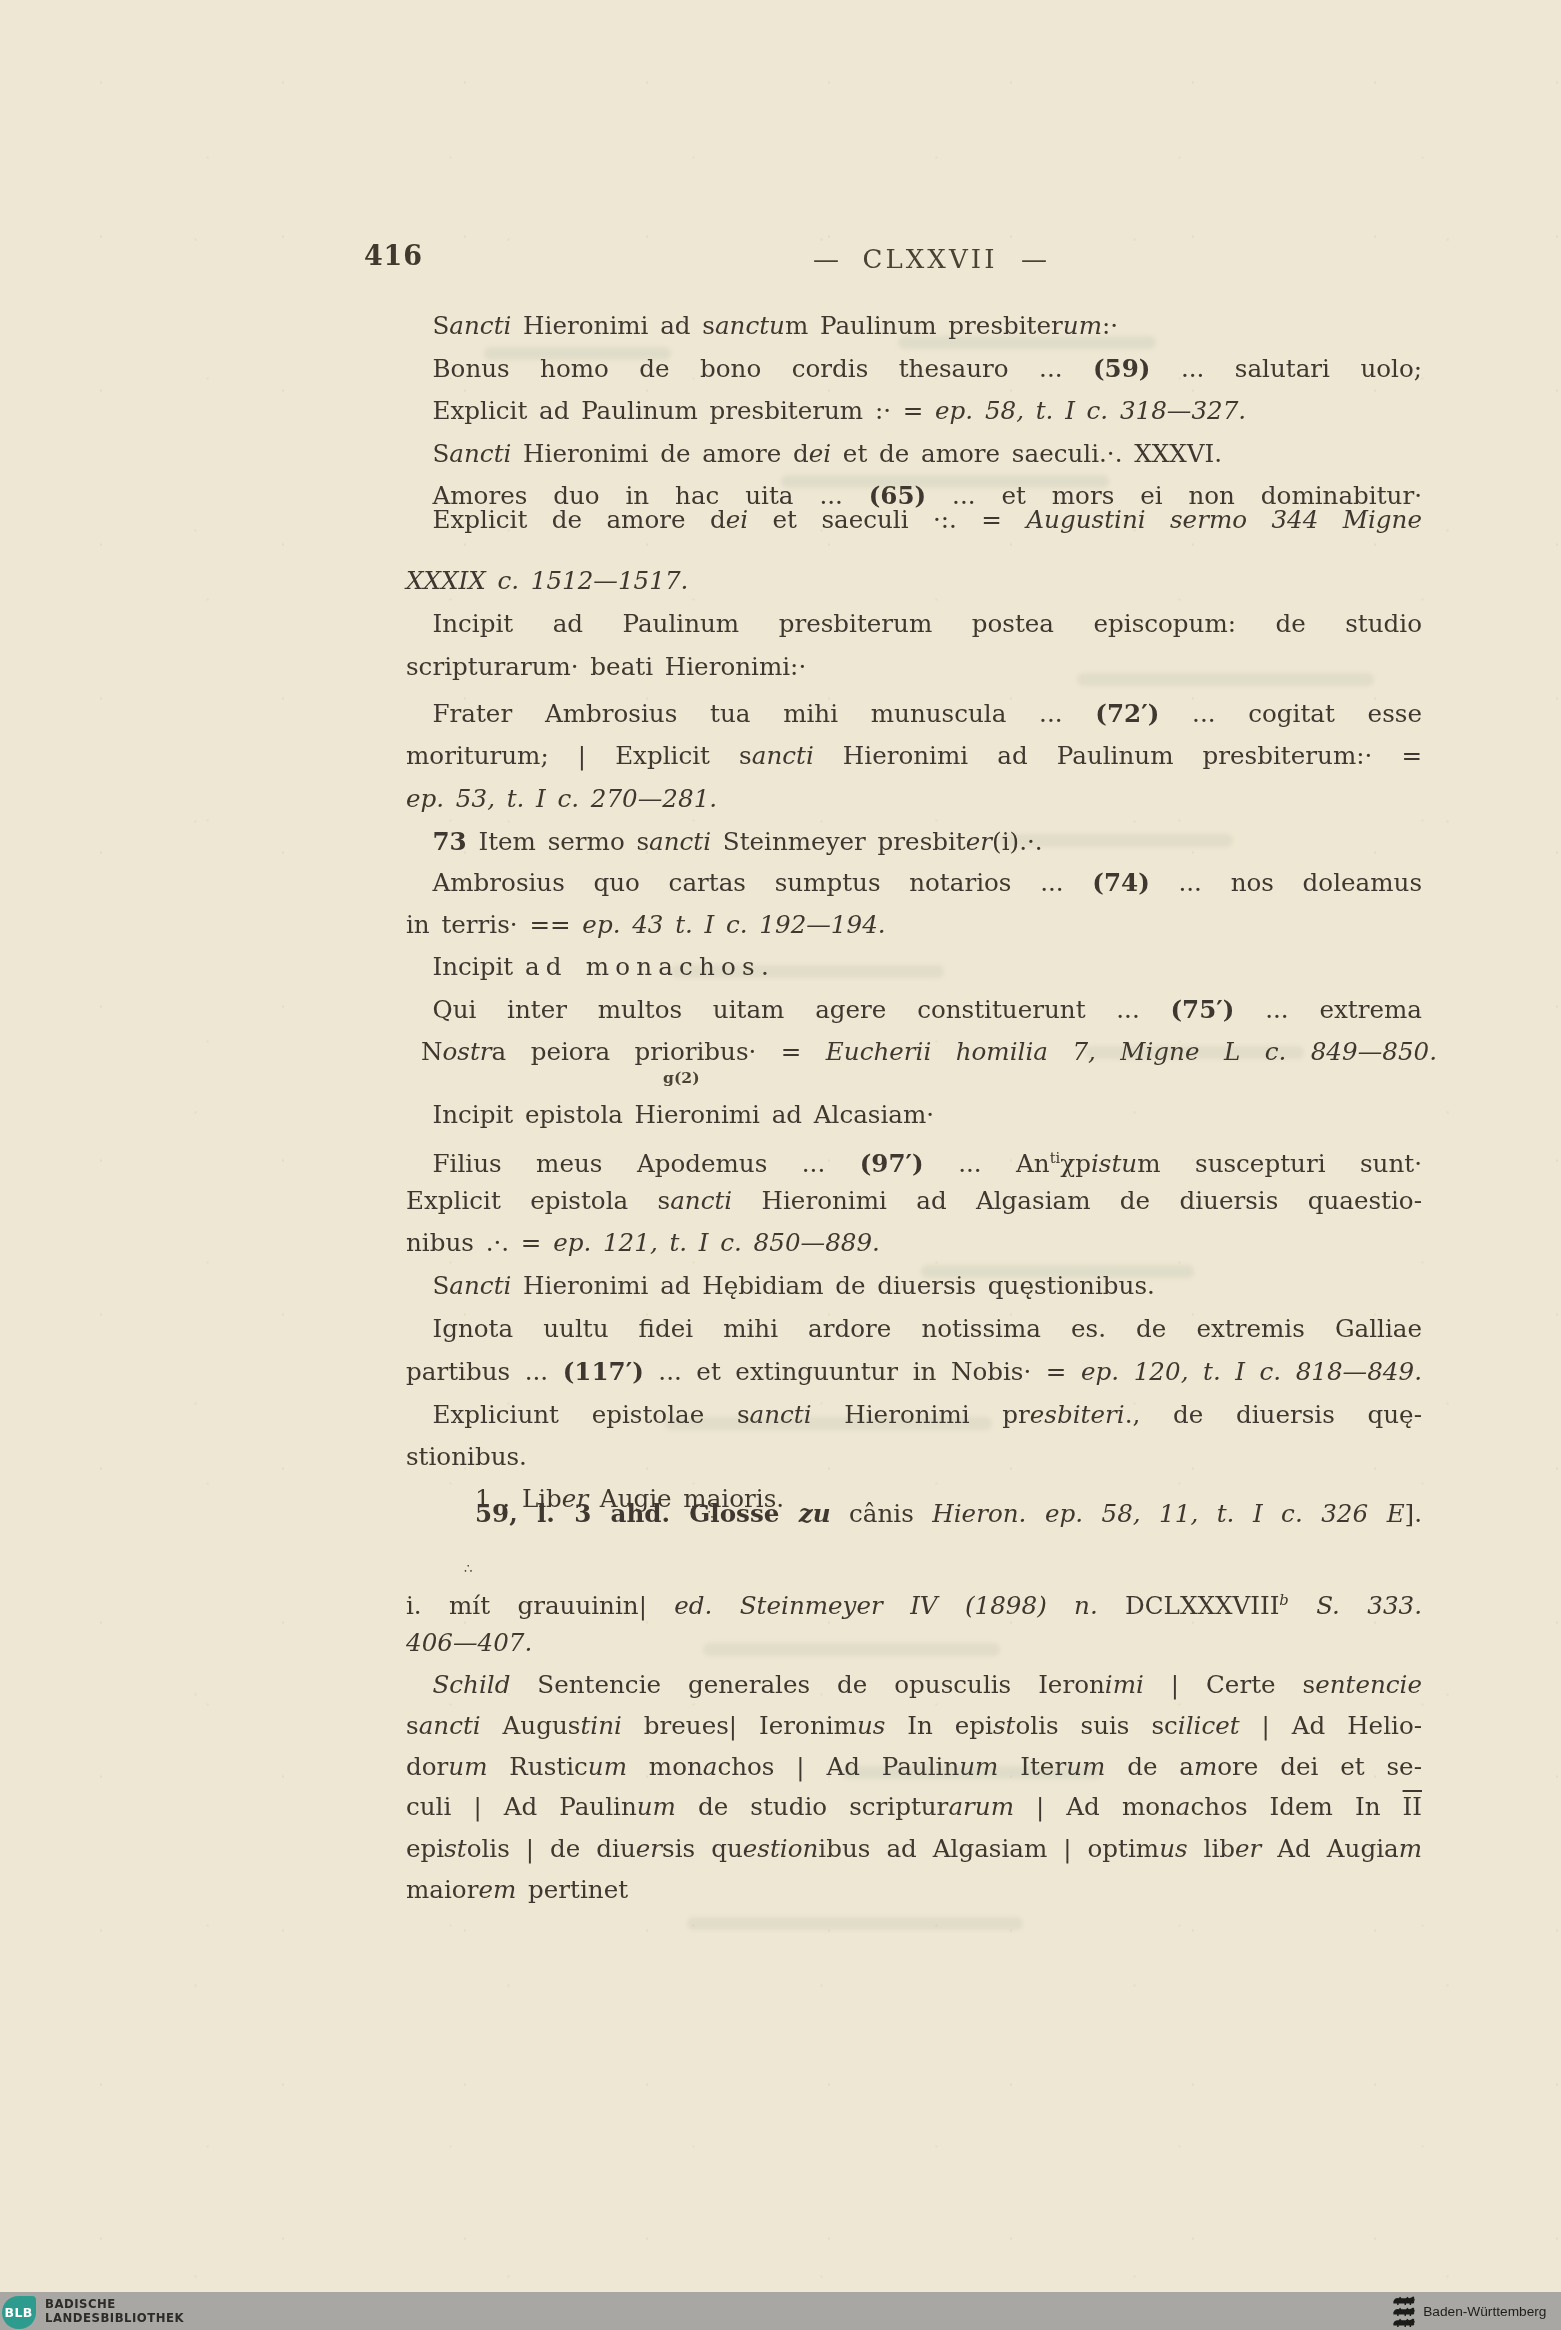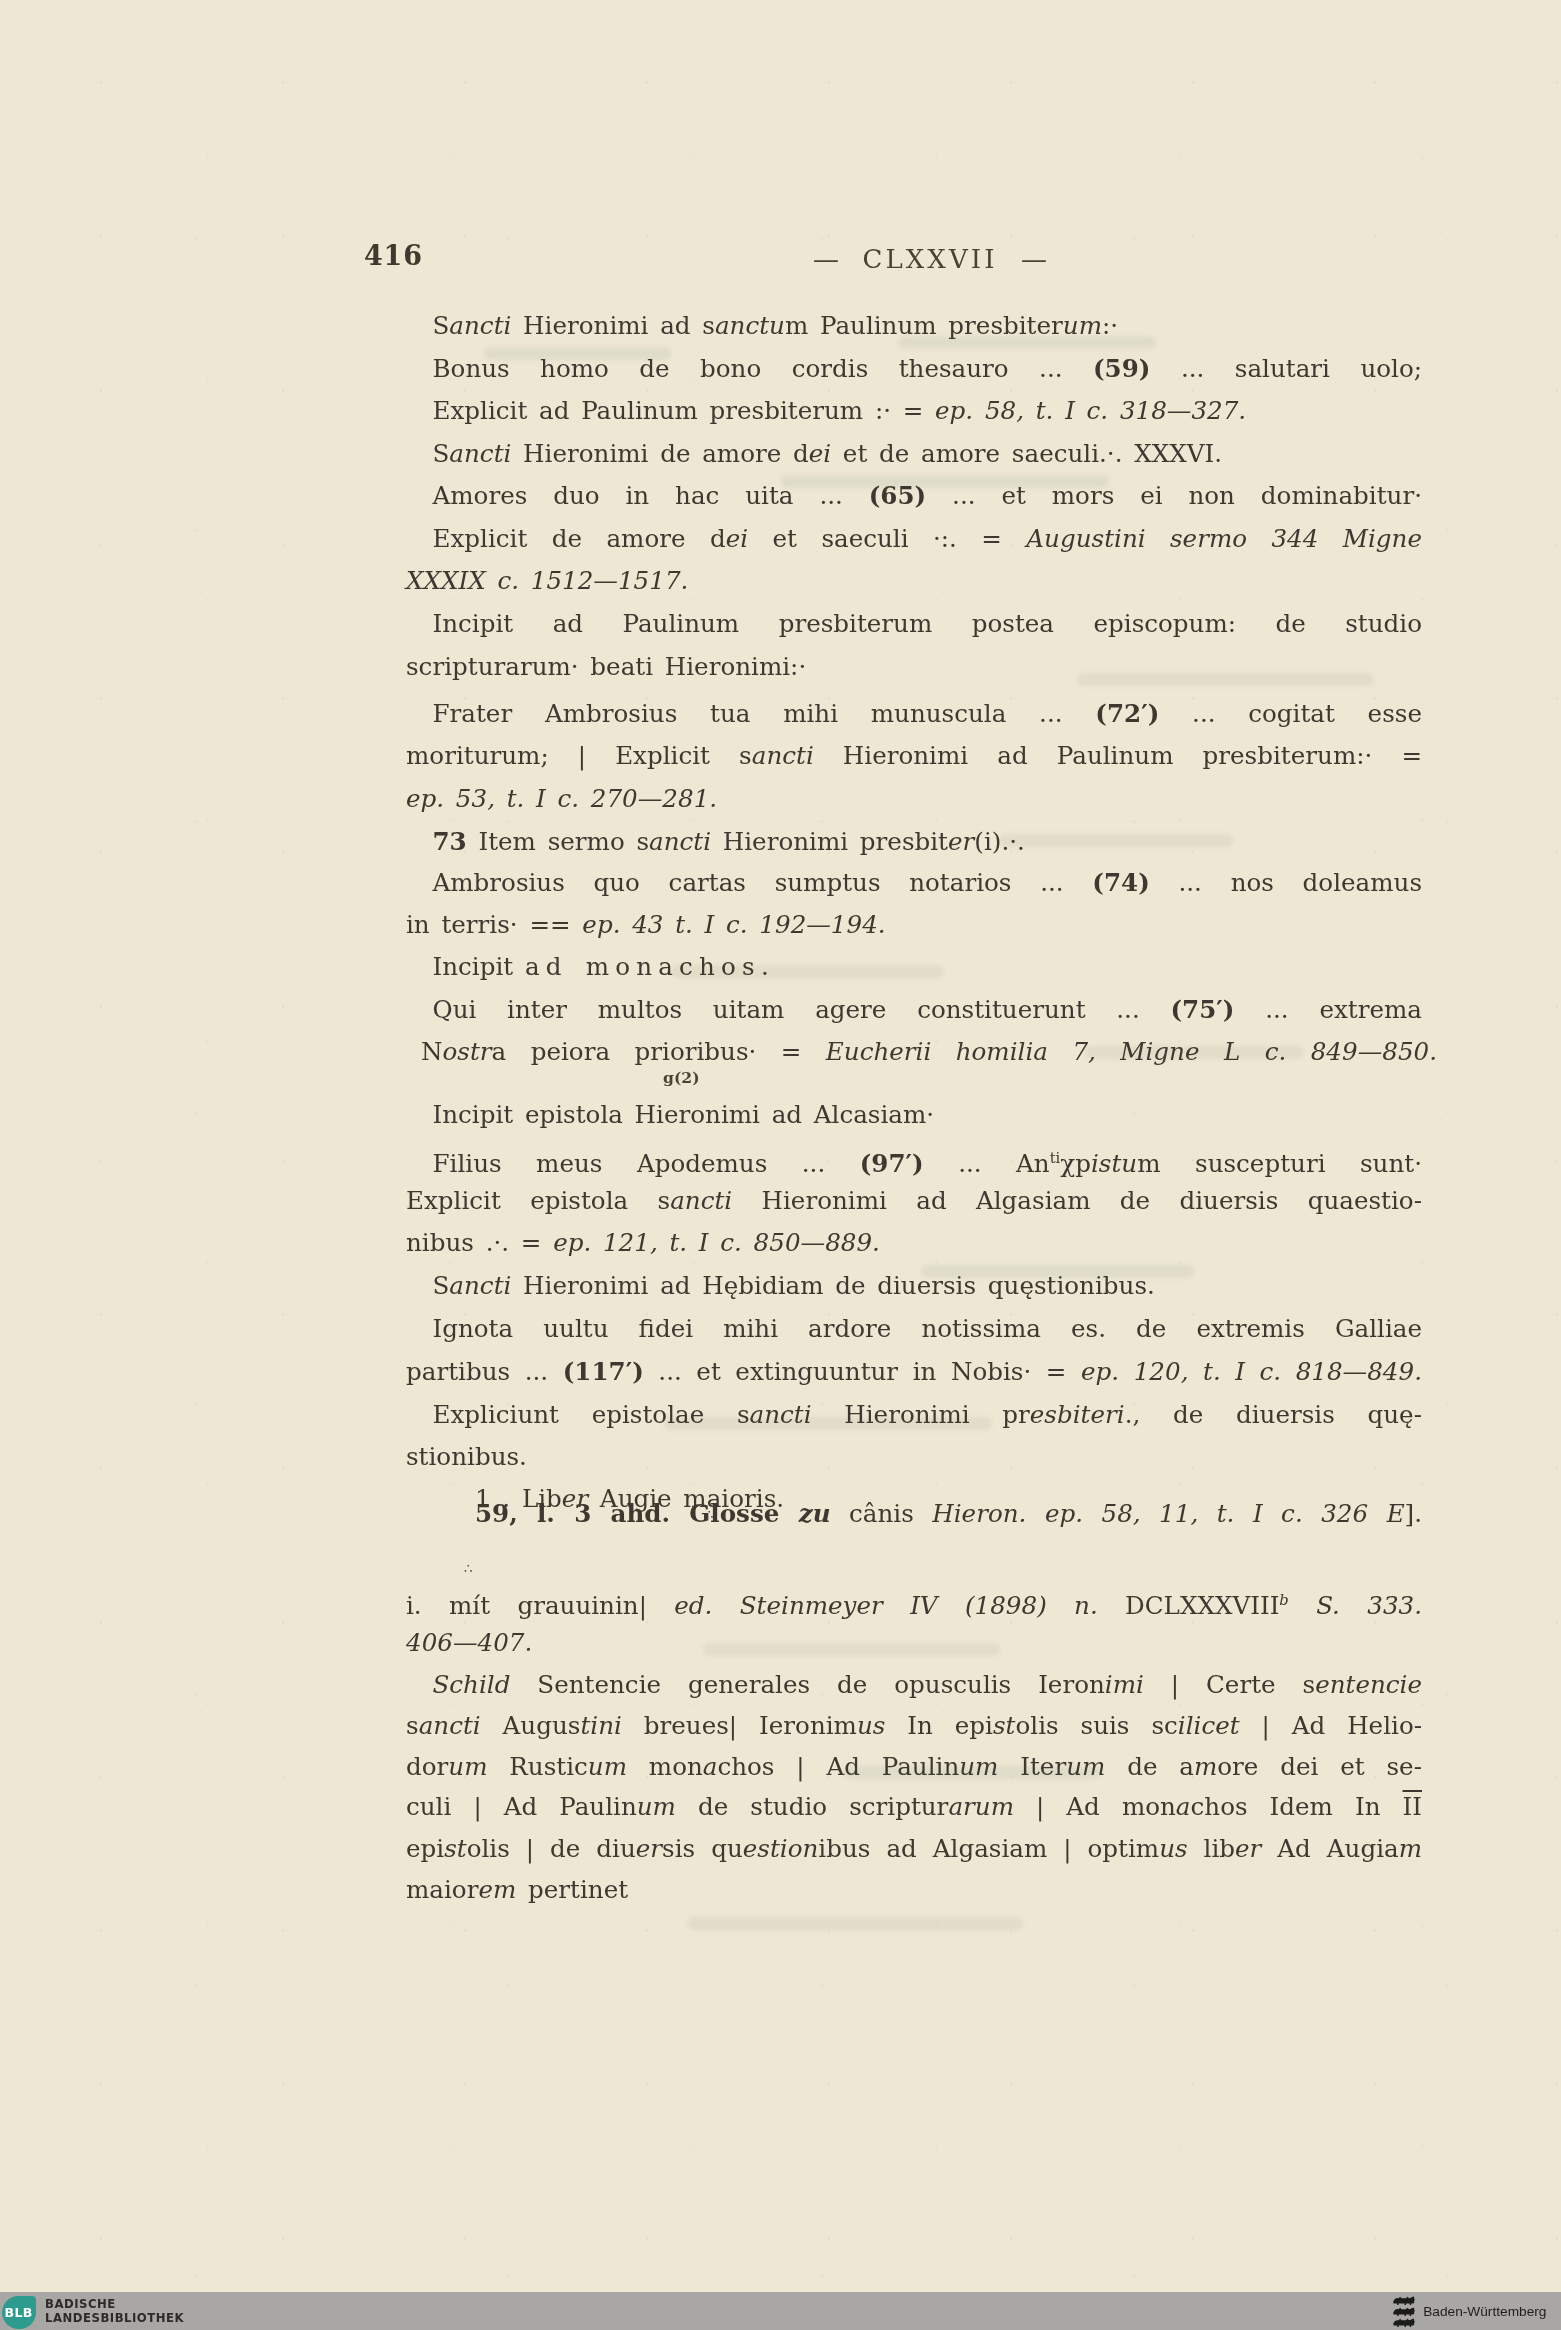--- a/index.html
+++ b/index.html
@@ -67,28 +67,28 @@
     <span class="rh-title">CLXXVII</span>
     <span>—</span>
   </div>
 
   <div id="text-layer">
       <div class="tl left" style="top: 312px; text-indent: 26.5px;"><span class="s-r">S</span><span class="s-i">ancti</span><span class="s-r"> Hieronimi ad s</span><span class="s-i">anctu</span><span class="s-r">m Paulinum presbiter</span><span class="s-i">um</span><span class="s-r">:·</span></div>
       <div class="tl just" style="top: 355px; text-indent: 26.5px;"><span class="s-r">Bonus homo de bono cordis thesauro ... </span><span class="s-b">(59)</span><span class="s-r"> ... salutari uolo;</span></div>
       <div class="tl left" style="top: 397px; text-indent: 26.5px;"><span class="s-r">Explicit ad Paulinum presbiterum :· = </span><span class="s-i">ep. 58, t. I c. 318—327.</span></div>
       <div class="tl left" style="top: 440px; text-indent: 26.5px;"><span class="s-r">S</span><span class="s-i">ancti</span><span class="s-r"> Hieronimi de amore d</span><span class="s-i">ei</span><span class="s-r"> et de amore saeculi.·. XXXVI.</span></div>
       <div class="tl just" style="top: 482px; text-indent: 26.5px;"><span class="s-r">Amores duo in hac uita ... </span><span class="s-b">(65)</span><span class="s-r"> ... et mors ei non dominabitur·</span></div>
-      <div class="tl just" style="top: 525px; text-indent: 26.5px;"><span class="s-r">Explicit de amore d</span><span class="s-i">ei</span><span class="s-r"> et saeculi ·:. = </span><span class="s-i">Augustini sermo 344 Migne</span></div>
+      <div class="tl just" style="top: 506px; text-indent: 26.5px;"><span class="s-r">Explicit de amore d</span><span class="s-i">ei</span><span class="s-r"> et saeculi ·:. = </span><span class="s-i">Augustini sermo 344 Migne</span></div>
       <div class="tl left" style="top: 567px; text-indent: 0px;"><span class="s-i">XXXIX c. 1512—1517.</span></div>
       <div class="tl just" style="top: 610px; text-indent: 26.5px;"><span class="s-r">Incipit ad Paulinum presbiterum postea episcopum: de studio</span></div>
       <div class="tl left" style="top: 653px; text-indent: 0px;"><span class="s-r">scripturarum· beati Hieronimi:·</span></div>
       <div class="tl just" style="top: 700px; text-indent: 26.5px;"><span class="s-r">Frater Ambrosius tua mihi munuscula ... </span><span class="s-b">(72′)</span><span class="s-r"> ... cogitat esse</span></div>
       <div class="tl just" style="top: 742px; text-indent: 0px;"><span class="s-r">moriturum; | Explicit s</span><span class="s-i">ancti</span><span class="s-r"> Hieronimi ad Paulinum presbiterum:· =</span></div>
       <div class="tl left" style="top: 785px; text-indent: 0px;"><span class="s-i">ep. 53, t. I c. 270—281.</span></div>
-      <div class="tl left" style="top: 828px; text-indent: 26.5px;"><span class="s-b">73</span><span class="s-r"> Item sermo s</span><span class="s-i">ancti</span><span class="s-r"> Hieronimi presbit</span><span class="s-i">er</span><span class="s-r">(i).·.</span></div>
+      <div class="tl left" style="top: 828px; text-indent: 26.5px;"><span class="s-b">73</span><span class="s-r"> Item sermo s</span><span class="s-i">ancti</span><span class="s-r"> Steinmeyer presbit</span><span class="s-i">er</span><span class="s-r">(i).·.</span></div>
       <div class="tl just" style="top: 869px; text-indent: 26.5px;"><span class="s-r">Ambrosius quo cartas sumptus notarios ... </span><span class="s-b">(74)</span><span class="s-r"> ... nos doleamus</span></div>
       <div class="tl left" style="top: 911px; text-indent: 0px;"><span class="s-r">in terris· == </span><span class="s-i">ep. 43 t. I c. 192—194.</span></div>
       <div class="tl left" style="top: 953px; text-indent: 26.5px;"><span class="s-r">Incipit </span><span class="s-sp">ad monachos</span><span class="s-r">.</span></div>
       <div class="tl just" style="top: 996px; text-indent: 26.5px;"><span class="s-r">Qui inter multos uitam agere constituerunt ... </span><span class="s-b">(75′)</span><span class="s-r"> ... extrema</span></div>
       <div class="tl just" style="top: 1038px; text-indent: 0px; margin-left: 15px;"><span class="s-r">N</span><span class="s-i">ostr</span><span class="s-r">a peiora prioribus· = </span><span class="s-i">Eucherii homilia 7, Migne L c. 849—850.</span></div>
       <div class="tl left" style="top: 1101px; text-indent: 26.5px;"><span class="s-r">Incipit epistola Hieronimi ad Alcasiam·</span></div>
       <div class="tl just" style="top: 1144px; text-indent: 26.5px;"><span class="s-r">Filius meus Apodemus ... </span><span class="s-b">(97′)</span><span class="s-r"> ... An</span><span class="s-sup">ti</span><span class="s-r">χp</span><span class="s-i">istu</span><span class="s-r">m suscepturi sunt·</span></div>
       <div class="tl just" style="top: 1187px; text-indent: 0px;"><span class="s-r">Explicit epistola s</span><span class="s-i">ancti</span><span class="s-r"> Hieronimi ad Algasiam de diuersis quaestio-</span></div>
       <div class="tl left" style="top: 1229px; text-indent: 0px;"><span class="s-r">nibus .·. = </span><span class="s-i">ep. 121, t. I c. 850—889.</span></div>
       <div class="tl left" style="top: 1272px; text-indent: 26.5px;"><span class="s-r">S</span><span class="s-i">ancti</span><span class="s-r"> Hieronimi ad Hębidiam de diuersis quęstionibus.</span></div>

